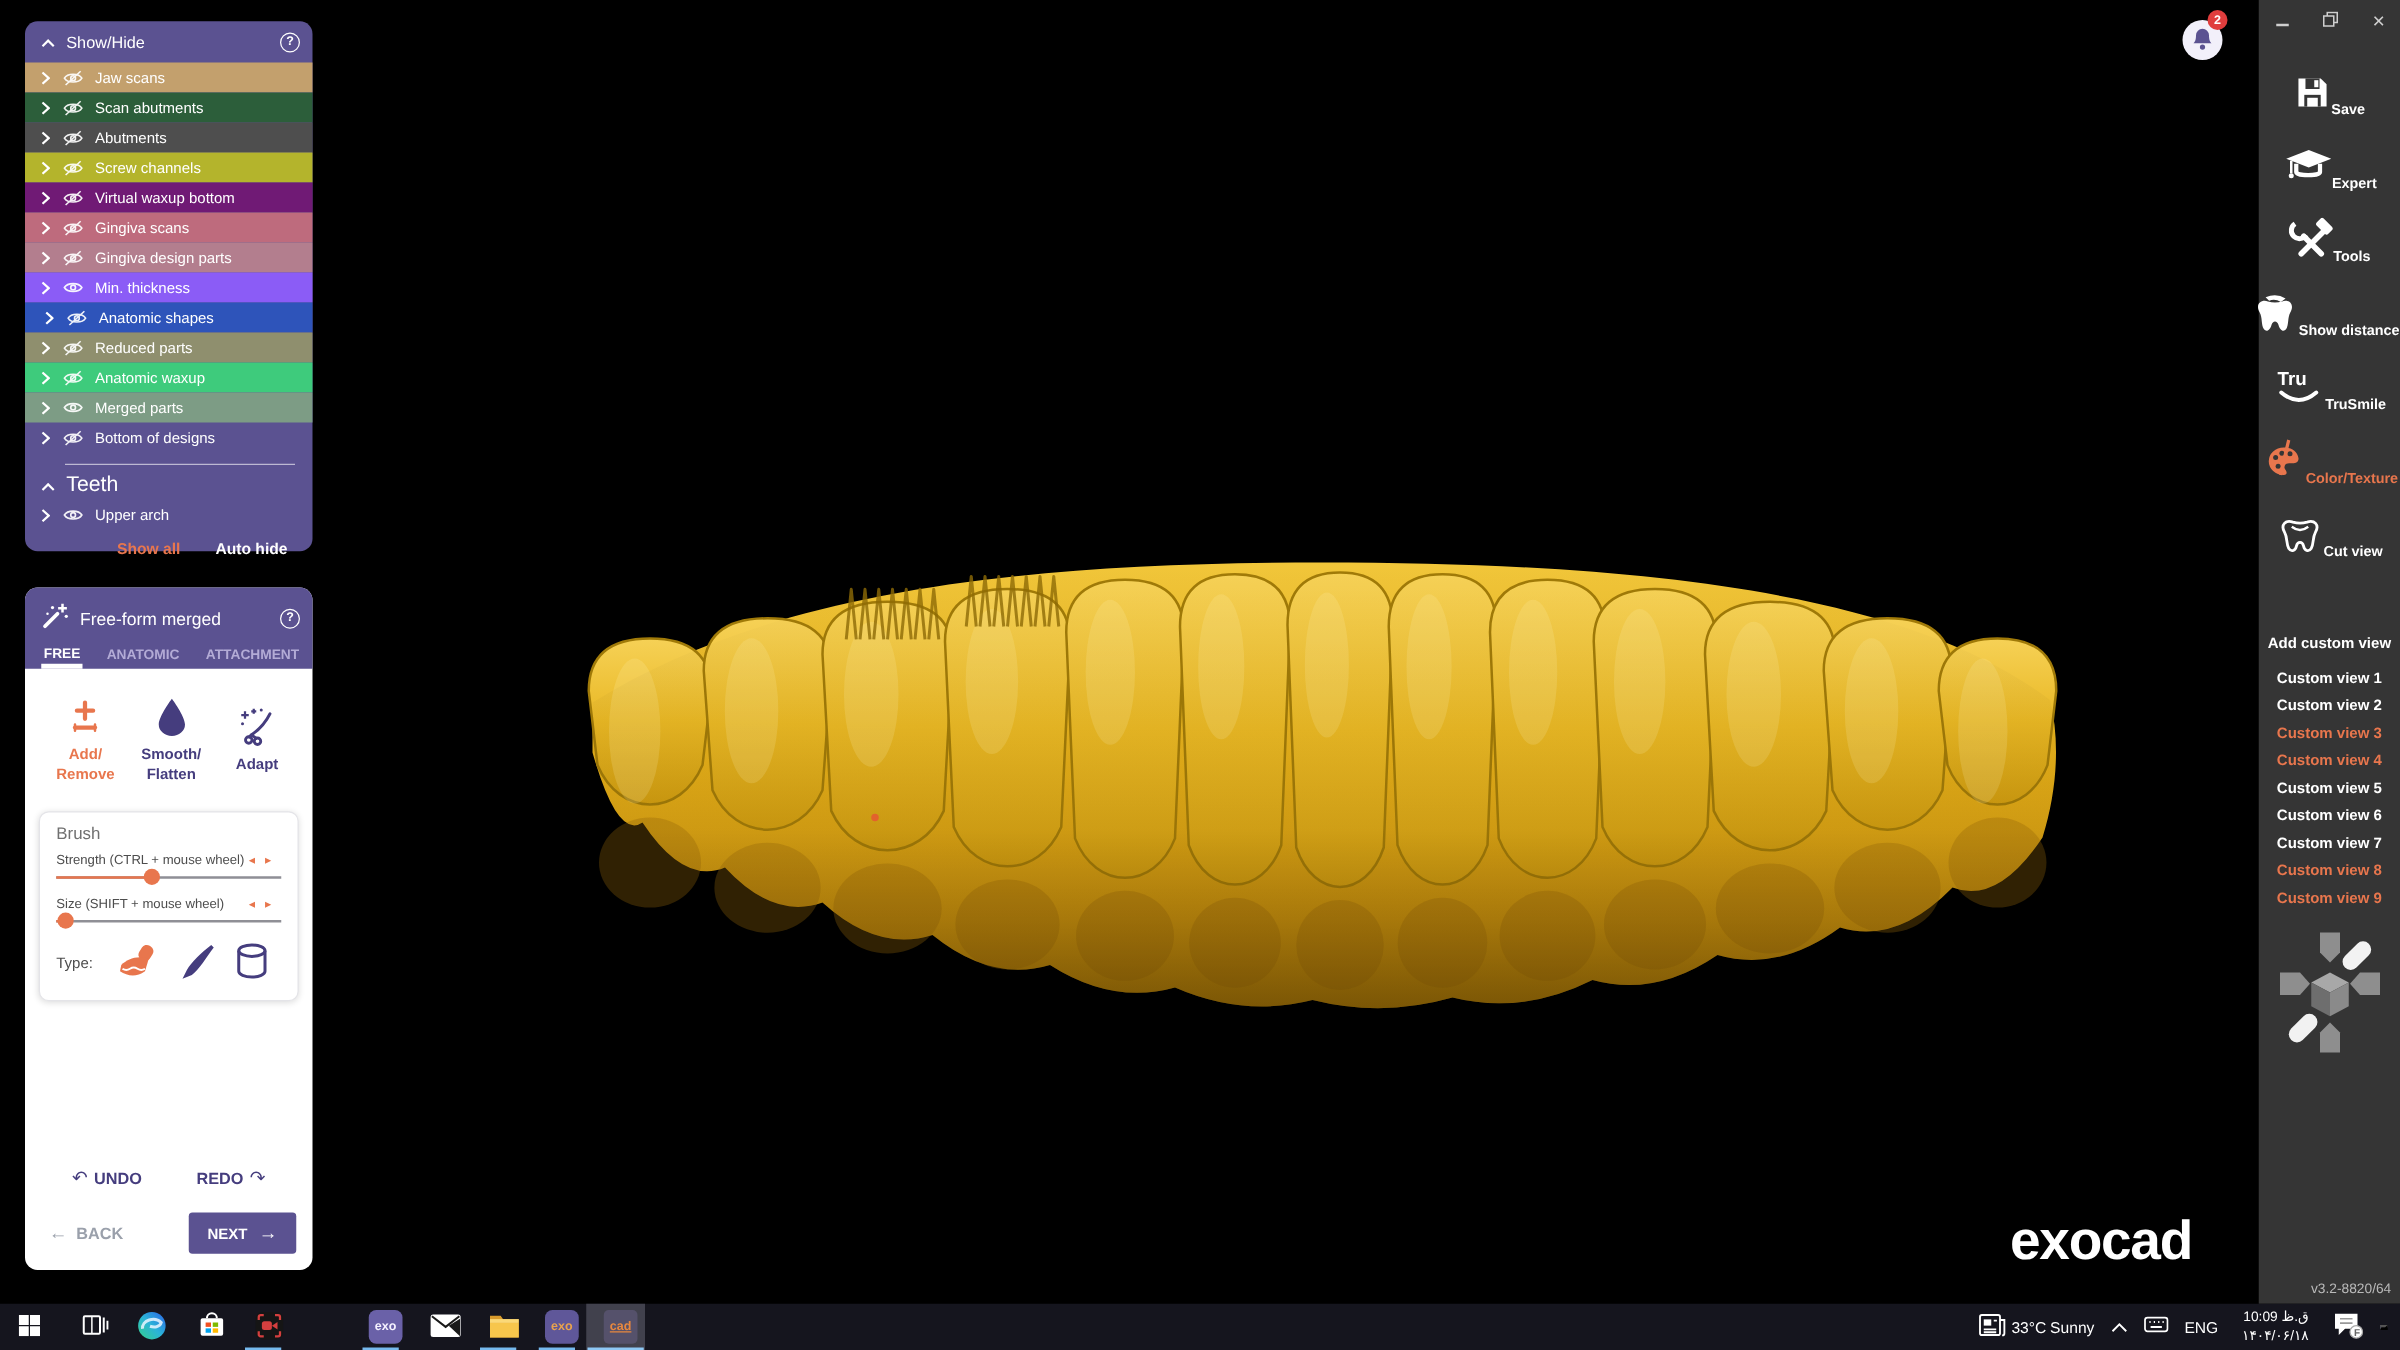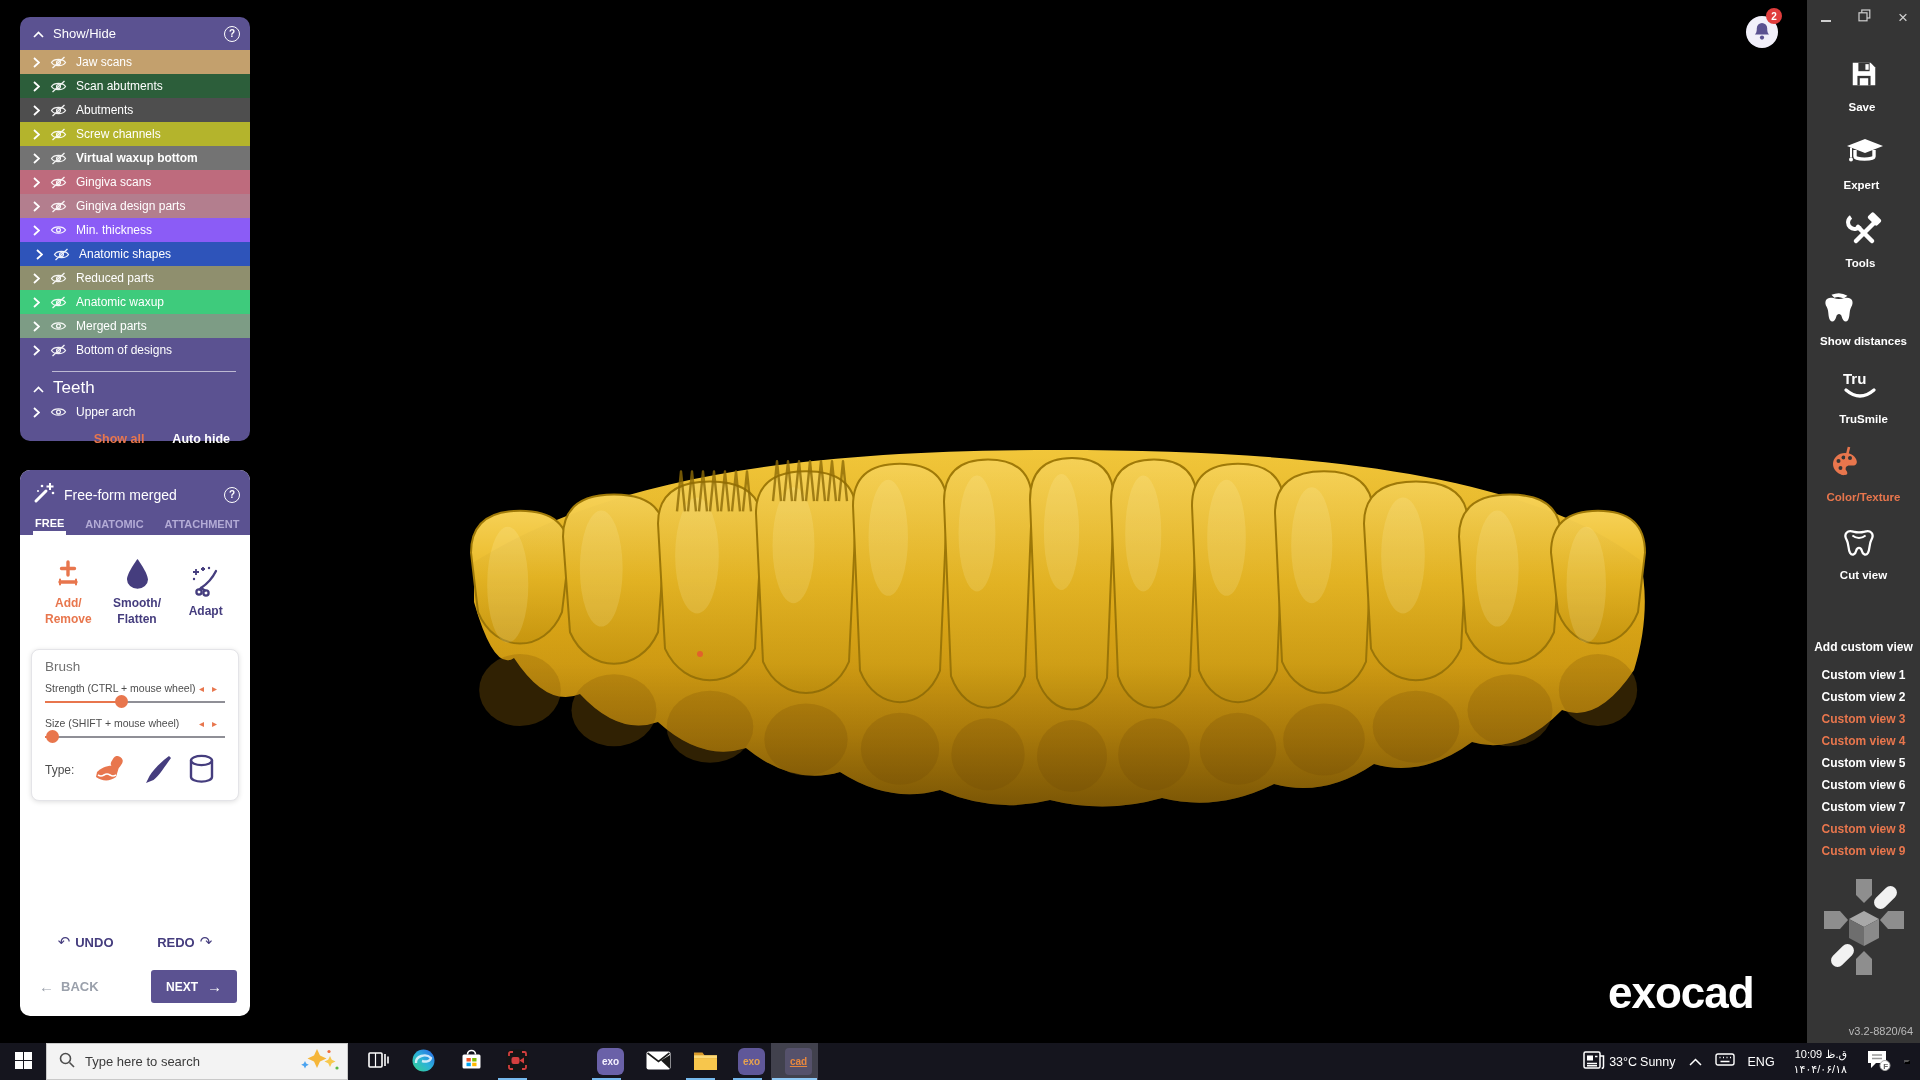--- a/index.html
+++ b/index.html
@@ -76,21 +76,21 @@
   .back-btn{background:none;border:none;font:inherit;font-weight:bold;font-size:13px;color:#9aa0ab;cursor:pointer;display:flex;align-items:center;gap:7px;}
   .next-btn{background:var(--purple);border:none;font:inherit;font-weight:bold;font-size:12px;color:#fff;
     border-radius:3px;padding:8px 15px;display:flex;align-items:center;gap:9px;cursor:pointer;}
   .arrow-glyph{font-size:15px;font-weight:normal;}
   
   .sidebar{position:absolute;left:1807px;top:0;width:113px;height:1043px;background:var(--sidebar-bg);color:#fff;}
   .win-controls{display:flex;justify-content:space-between;align-items:center;padding:8px 12px 0 14px;height:26px;}
   .win-controls button{background:none;border:none;color:#cfcfcf;cursor:pointer;padding:0;display:flex;align-items:center;font-size:16px;line-height:1;}
   .min-bar{display:inline-block;width:10px;height:2px;background:#cfcfcf;}
   .sb-stack{display:flex;flex-direction:column;align-items:center;margin-top:27px;}
-  .sb-item{display:flex;flex-direction:column;align-items:flex-start;margin-bottom:17px;background:none;border:none;color:#fff;font:inherit;cursor:pointer;}
+  .sb-item{display:flex;flex-direction:row;align-items:flex-end;margin-bottom:17px;background:none;border:none;color:#fff;font:inherit;cursor:pointer;}
   .sb-item .ic{height:40px;display:flex;align-items:center;justify-content:center;}
   .sb-item .lb{font-size:11.5px;font-weight:bold;margin-top:7px;white-space:nowrap;}
   .sb-item.active{color:var(--accent);}
   .add-custom{background:none;border:none;color:#fff;font:inherit;font-size:12px;font-weight:bold;margin:40px 0 12px 0;cursor:pointer;display:block;width:100%;text-align:center;}
   .cv-item{background:none;border:none;color:#fff;font:inherit;font-size:12px;font-weight:bold;margin:6px 0;cursor:pointer;display:block;width:100%;text-align:center;}
   .cv-item.hl{color:var(--accent);}
   .nav-cross{margin:16px auto 0 auto;display:block;}
   .version{position:absolute;bottom:6px;right:7px;font-size:11px;color:#b9b9b9;}
   
   .taskbar{position:absolute;left:0;top:1043px;width:1920px;height:37px;background:var(--taskbar-bg);display:flex;align-items:stretch;}
@@ -256,21 +256,21 @@
         </span>
         <span class="eye">
           <svg width="17" height="13" viewBox="0 0 17 13" fill="none" stroke="#fff" stroke-width="1.3" opacity="0.92">
             <path d="M1.5 6.5 C4 2.3 13 2.3 15.5 6.5 C13 10.7 4 10.7 1.5 6.5 Z"></path>
             <circle cx="8.5" cy="6.5" r="1.9"></circle>
             <path d="M2.5 12 L14.5 1"></path>
           </svg>
         </span>
         <span class="lbl">Screw channels</span>
       </div>
-      <div class="layer-row" style="background: #737373; font-weight: bold;">
+      <div class="layer-row" style="background: #701a75;">
         <span class="chev">
           <svg width="7" height="11" viewBox="0 0 7 11">
             <path d="M1 1 L6 5.5 L1 10" stroke="#fff" stroke-width="1.8" fill="none"></path>
           </svg>
         </span>
         <span class="eye">
           <svg width="17" height="13" viewBox="0 0 17 13" fill="none" stroke="#fff" stroke-width="1.3" opacity="0.92">
             <path d="M1.5 6.5 C4 2.3 13 2.3 15.5 6.5 C13 10.7 4 10.7 1.5 6.5 Z"></path>
             <circle cx="8.5" cy="6.5" r="1.9"></circle>
             <path d="M2.5 12 L14.5 1"></path>
@@ -691,38 +691,20 @@
   <button class="tb-start">
     <span>
       <svg width="17" height="17" viewBox="0 0 17 17">
           <rect x="0" y="0" width="8" height="8" fill="#fff"></rect>
           <rect x="9" y="0" width="8" height="8" fill="#fff"></rect>
           <rect x="0" y="9" width="8" height="8" fill="#fff"></rect>
           <rect x="9" y="9" width="8" height="8" fill="#fff"></rect>
         </svg>
     </span>
   </button>
-  <div class="tb-search">
-    <span>
-      <svg width="16" height="16" viewBox="0 0 16 16" fill="none" stroke="#4d4d4d" stroke-width="1.6">
-          <circle cx="6.5" cy="6.5" r="5"></circle>
-          <path d="M10.5 10.5 L15 15"></path>
-        </svg>
-    </span>
-    <span class="tb-search-text">Type here to search</span>
-    <span>
-      <svg width="40" height="24" viewBox="0 0 40 24">
-          <path d="M18 1 l3 6.5 6.5 3 -6.5 3 -3 6.5 -3 -6.5 -6.5 -3 6.5 -3 z" fill="#f5b63a"></path>
-          <path d="M31 8 l1.8 3.7 3.7 1.8 -3.7 1.8 -1.8 3.7 -1.8 -3.7 -3.7 -1.8 3.7 -1.8 z" fill="#f7c84d"></path>
-          <path d="M6 13 l1.2 2.6 2.6 1.2 -2.6 1.2 -1.2 2.6 -1.2 -2.6 -2.6 -1.2 2.6 -1.2 z" fill="#4aa3f0"></path>
-          <circle cx="30" cy="3.5" r="1.6" fill="#ef6b3a"></circle>
-          <circle cx="38" cy="20" r="1.6" fill="#58b947"></circle>
-        </svg>
-    </span>
-  </div>
   <div class="tb-apps" id="tb-apps">
       <button class="tb-app">
         <span><svg width="22" height="22" viewBox="0 0 22 22" fill="none" stroke="#fff" stroke-width="1.6">
             <rect x="2" y="4" width="13" height="14" rx="1"></rect>
             <path d="M18 5 v12"></path>
             <path d="M21 7.5 v7"></path>
             <path d="M8.5 4 v14" stroke-width="1.2"></path>
           </svg></span>
       </button>
       <button class="tb-app">

